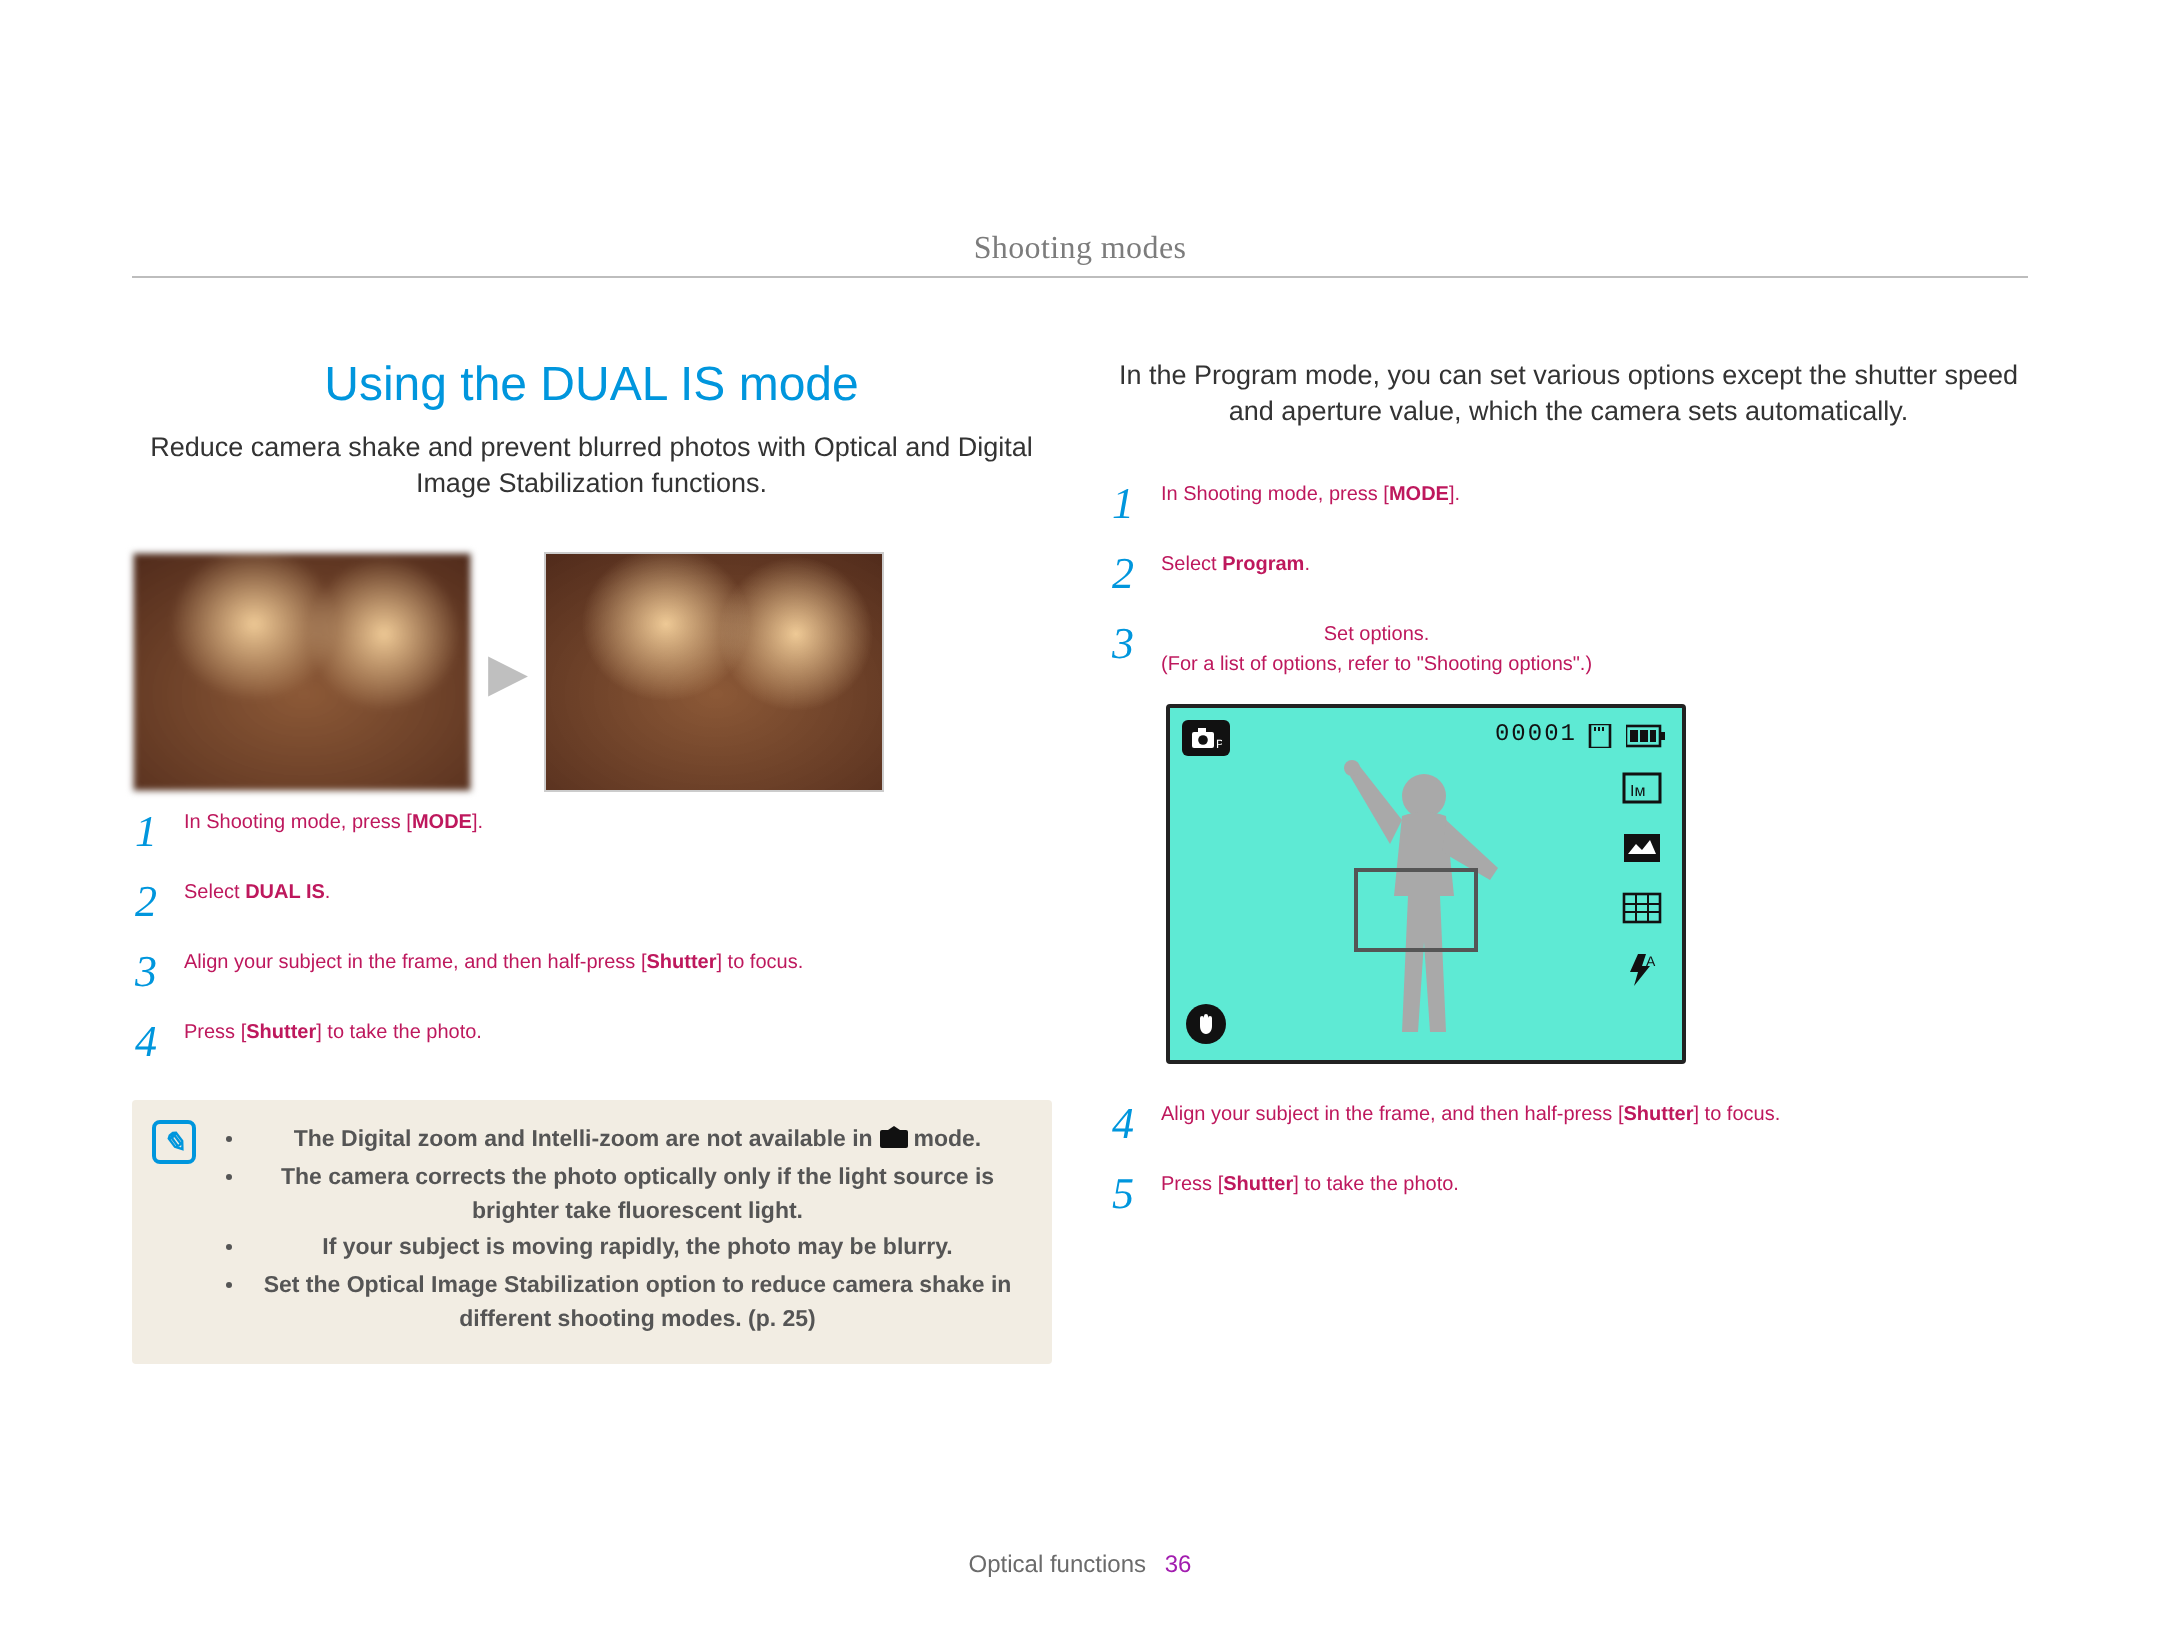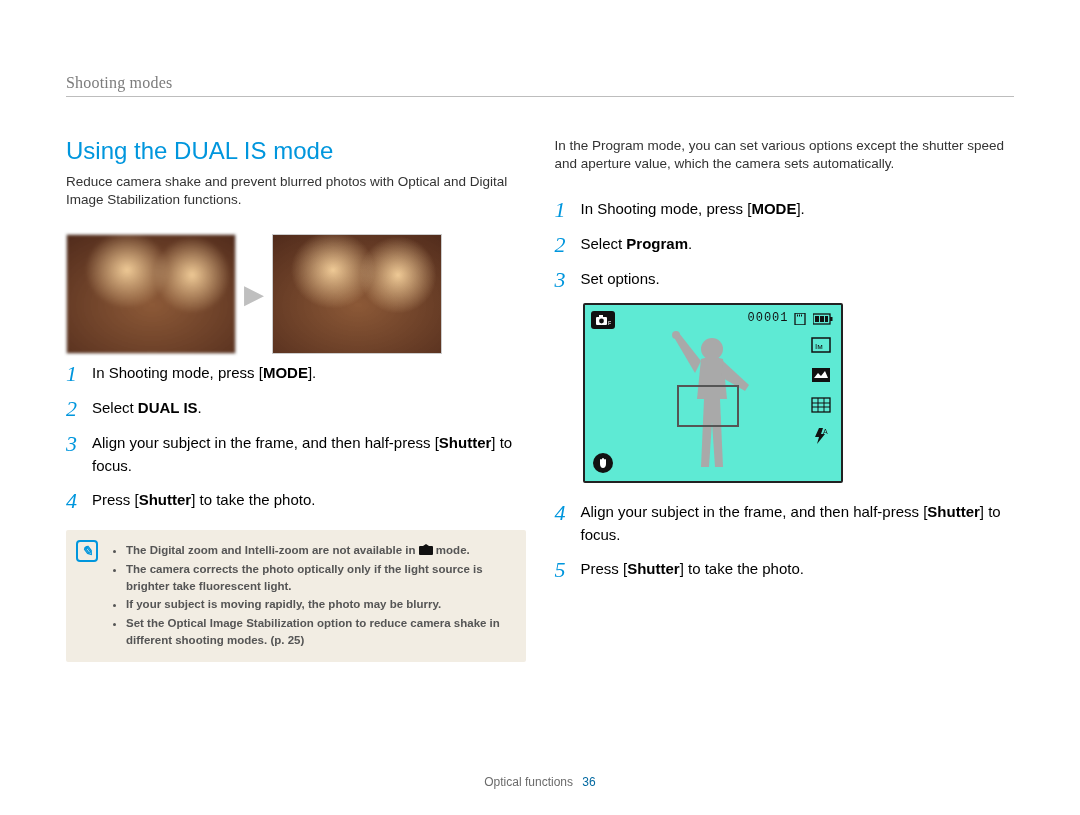--- a/index.html
+++ b/index.html
@@ -5,21 +5,22 @@
   * { margin: 0; padding: 0; box-sizing: border-box; }
   body {
     font-family: Arial, Helvetica, sans-serif;
     width: 1080px;
     height: 815px;
     background: #fff;
     color: #333;
     position: relative;
   }
   .page {
-    padding: 74px 66px 0 66px;
+    padding: 116px 66px 0 66px;
+    text-align: center;
   }
   .breadcrumb {
     color: #7c7c7c;
     font-size: 16px;
     font-weight: 300;
     letter-spacing: 0.2px;
     border-bottom: 1px solid #bdbdbd;
     padding-bottom: 4px;
     margin-bottom: 40px;
     font-family: Georgia, "Times New Roman", serif;
@@ -89,23 +90,23 @@
     color: #0096dd;
     font-size: 22px;
     font-family: Georgia, "Times New Roman", serif;
     font-style: italic;
     width: 14px;
     flex-shrink: 0;
     line-height: 1;
     padding-top: 1px;
   }
   .steptxt {
-    font-size: 15px;
+    font-size: 10px;
     line-height: 1.5;
-    color: #000000;
+    color: #be185d;
   }
   .bold { font-weight: 700; }
 
   .notebox {
     background: #f2ede3;
     border-radius: 2px;
     padding: 12px 14px 12px 44px;
     position: relative;
     margin-top: 18px;
   }
@@ -181,21 +182,21 @@
   }
 
   .footer {
     position: absolute;
     bottom: 26px;
     left: 0; right: 0;
     text-align: center;
     font-size: 12px;
     color: #6b6b6b;
   }
-  .footer .pn { color:#0369a1; margin-left:6px; }
+  .footer .pn { color:#a21caf; margin-left:6px; }
 </style>
 </head>
 <body>
 
 <div class="page">
   <div class="breadcrumb">Shooting modes</div>
 
   <div class="cols">
 
     <div class="col">
@@ -266,20 +267,21 @@
         <li>
           <span class="stepnum">2</span>
           <span class="steptxt">
             <span>Select </span><span class="bold">Program</span><span>.</span>
           </span>
         </li>
         <li>
           <span class="stepnum">3</span>
           <span class="steptxt">
             <span>Set options.</span><br>
+            <span>(For a list of options, refer to "Shooting options".)</span>
           </span>
         </li>
       </ul>
 
       <div class="screen">
         <div class="topleft">
           <svg viewBox="0 0 16 12">
               <rect x="1" y="3" width="11" height="8" rx="1" fill="#fff"></rect>
               <rect x="4" y="1" width="4" height="3" fill="#fff"></rect>
               <circle cx="6.5" cy="7" r="2.4" fill="#111"></circle>

